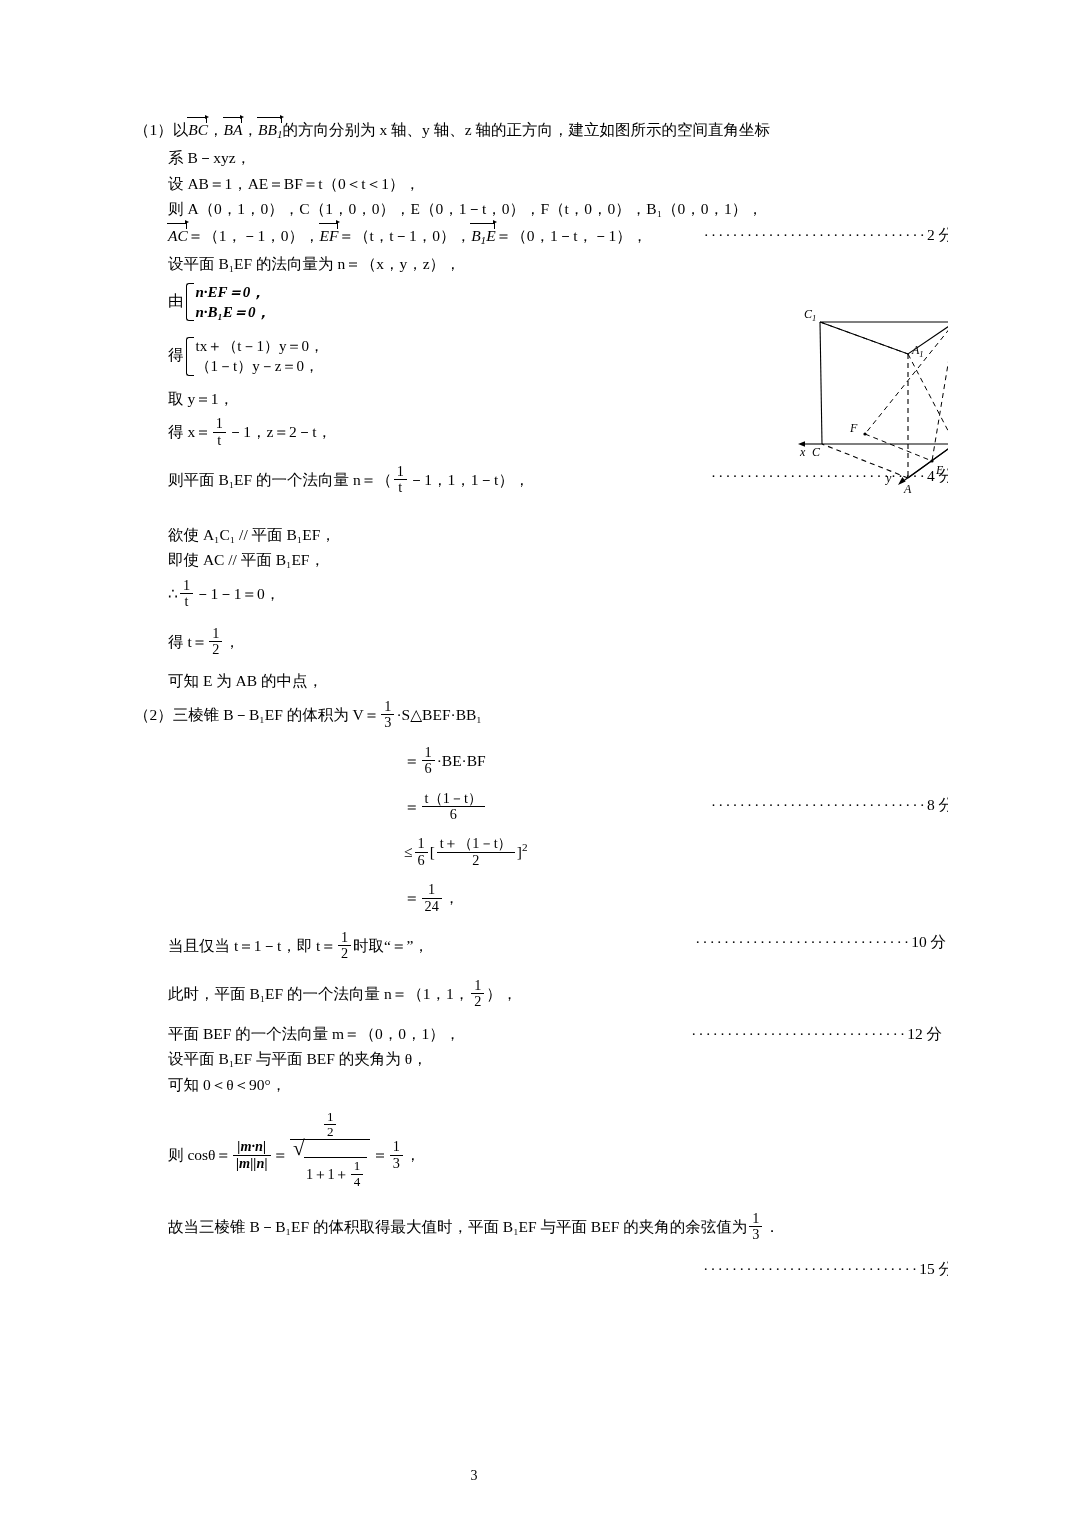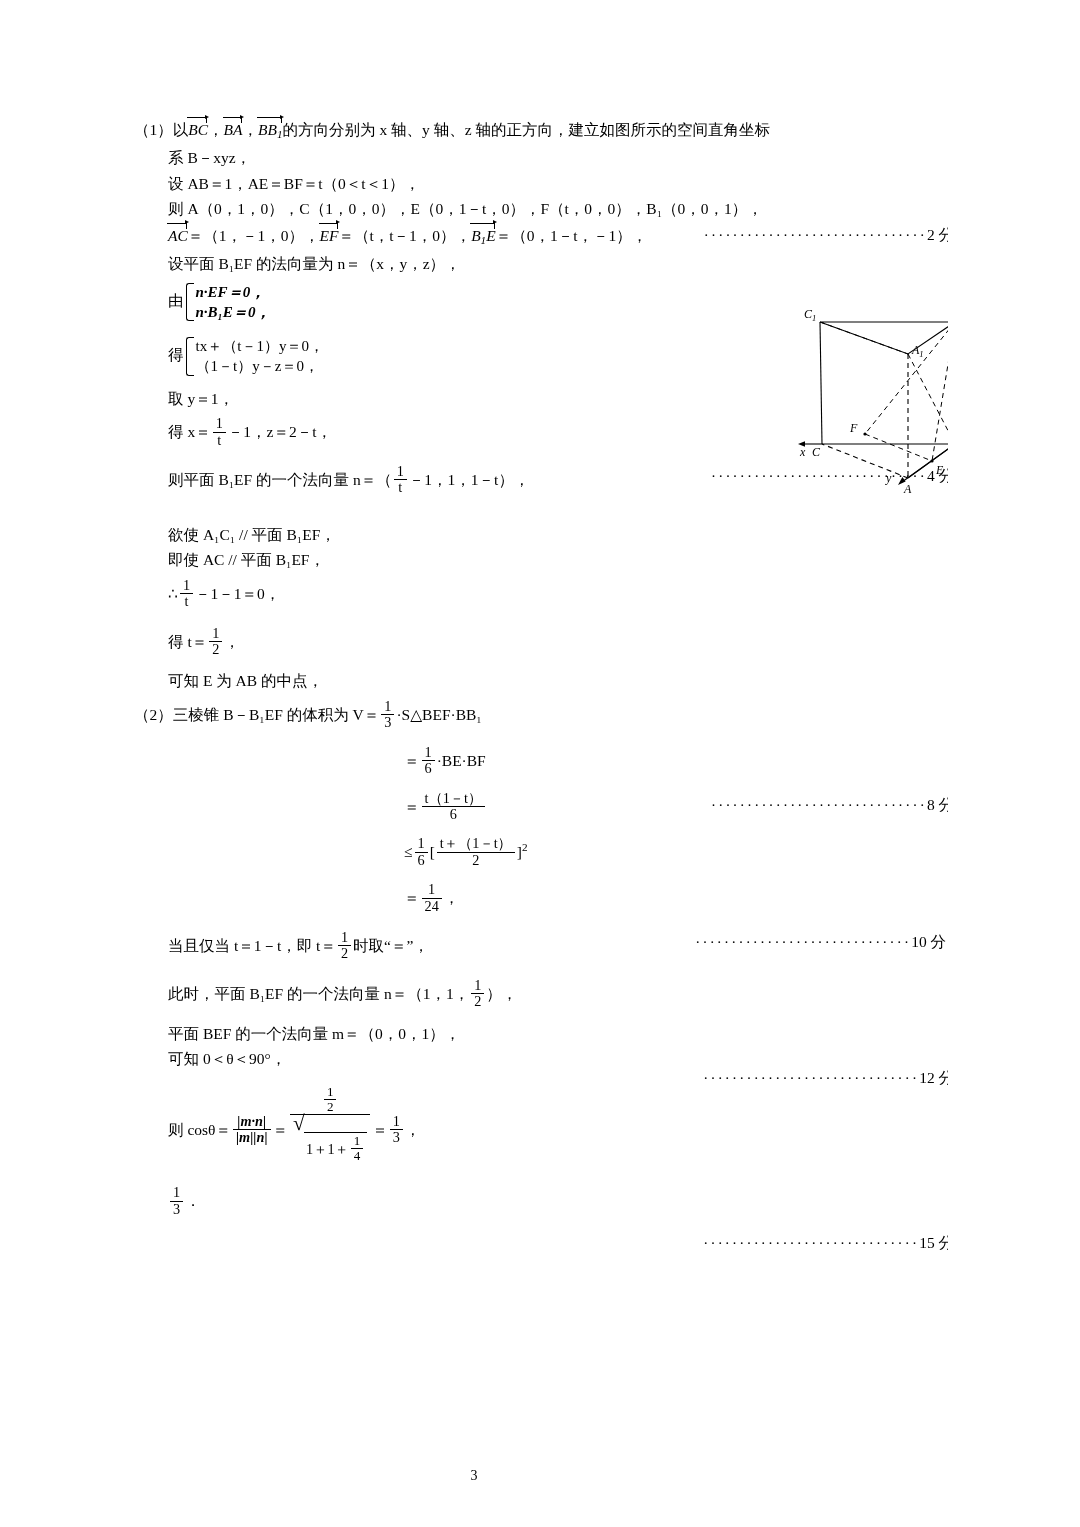--- a/index.html
+++ b/index.html
@@ -242,31 +242,32 @@
       <span>当且仅当 t＝1－t，即 t＝</span><span class="frac"><span class="num">1</span><span class="den">2</span></span><span>时取“＝”，</span>
       <span class="score" style="right:8px; top:4px;"><span class="dots">······························</span><span>10 分</span></span>
     </div>
 
     <div class="line indent1" style="margin-bottom:16px;">
       <span>此时，平面 B₁EF 的一个法向量 n＝（1，1，</span><span class="frac"><span class="num">1</span><span class="den">2</span></span><span>），</span>
     </div>
 
     <div class="line indent1">
       <span>平面 BEF 的一个法向量 m＝（0，0，1），</span>
-      <span class="score" style="right:0; top:0;margin-top:44px;"><span class="dots">······························</span><span>12 分</span></span>
-    </div>
-
+      <span class="score" style="right:12px; top:0;"><span class="dots">······························</span><span>12 分</span></span>
+    </div>
+
+    <div class="line indent1">设平面 B₁EF 与平面 BEF 的夹角为 θ，</div>
     <div class="line indent1" style="margin-bottom:18px;">可知 0＜θ＜90°，</div>
 
     <div class="line indent1" style="margin-bottom:22px;">
       <span>则 cosθ＝</span><span class="frac"><span class="num bvec">|m·n|</span><span class="den bvec">|m||n|</span></span><span>＝</span><span class="frac"><span class="num"><span class="frac" style="vertical-align:-0.5em;"><span class="num">1</span><span class="den">2</span></span></span><span class="den"><span class="sqrt"><span class="rad">1＋1＋<span class="frac" style="vertical-align:-0.5em;"><span class="num">1</span><span class="den">4</span></span></span></span></span></span><span>＝</span><span class="frac"><span class="num">1</span><span class="den">3</span></span><span>，</span>
     </div>
 
     <div class="line indent1" style="margin-bottom:16px;">
-      <span class="frac"><span class="num">1</span><span class="den">3</span></span><span>．</span>
+      <span>故当三棱锥 B－B₁EF 的体积取得最大值时，平面 B₁EF 与平面 BEF 的夹角的余弦值为</span><span class="frac"><span class="num">1</span><span class="den">3</span></span><span>．</span>
     </div>
 
     <div class="scoreline">
       <span class="score" style="right:0; top:0;"><span class="dots">······························</span><span>15 分</span></span>
     </div>
 
   </div>
 
   <div class="figure">
     <svg width="200" height="225" viewBox="0 0 200 225" xmlns="http://www.w3.org/2000/svg">

